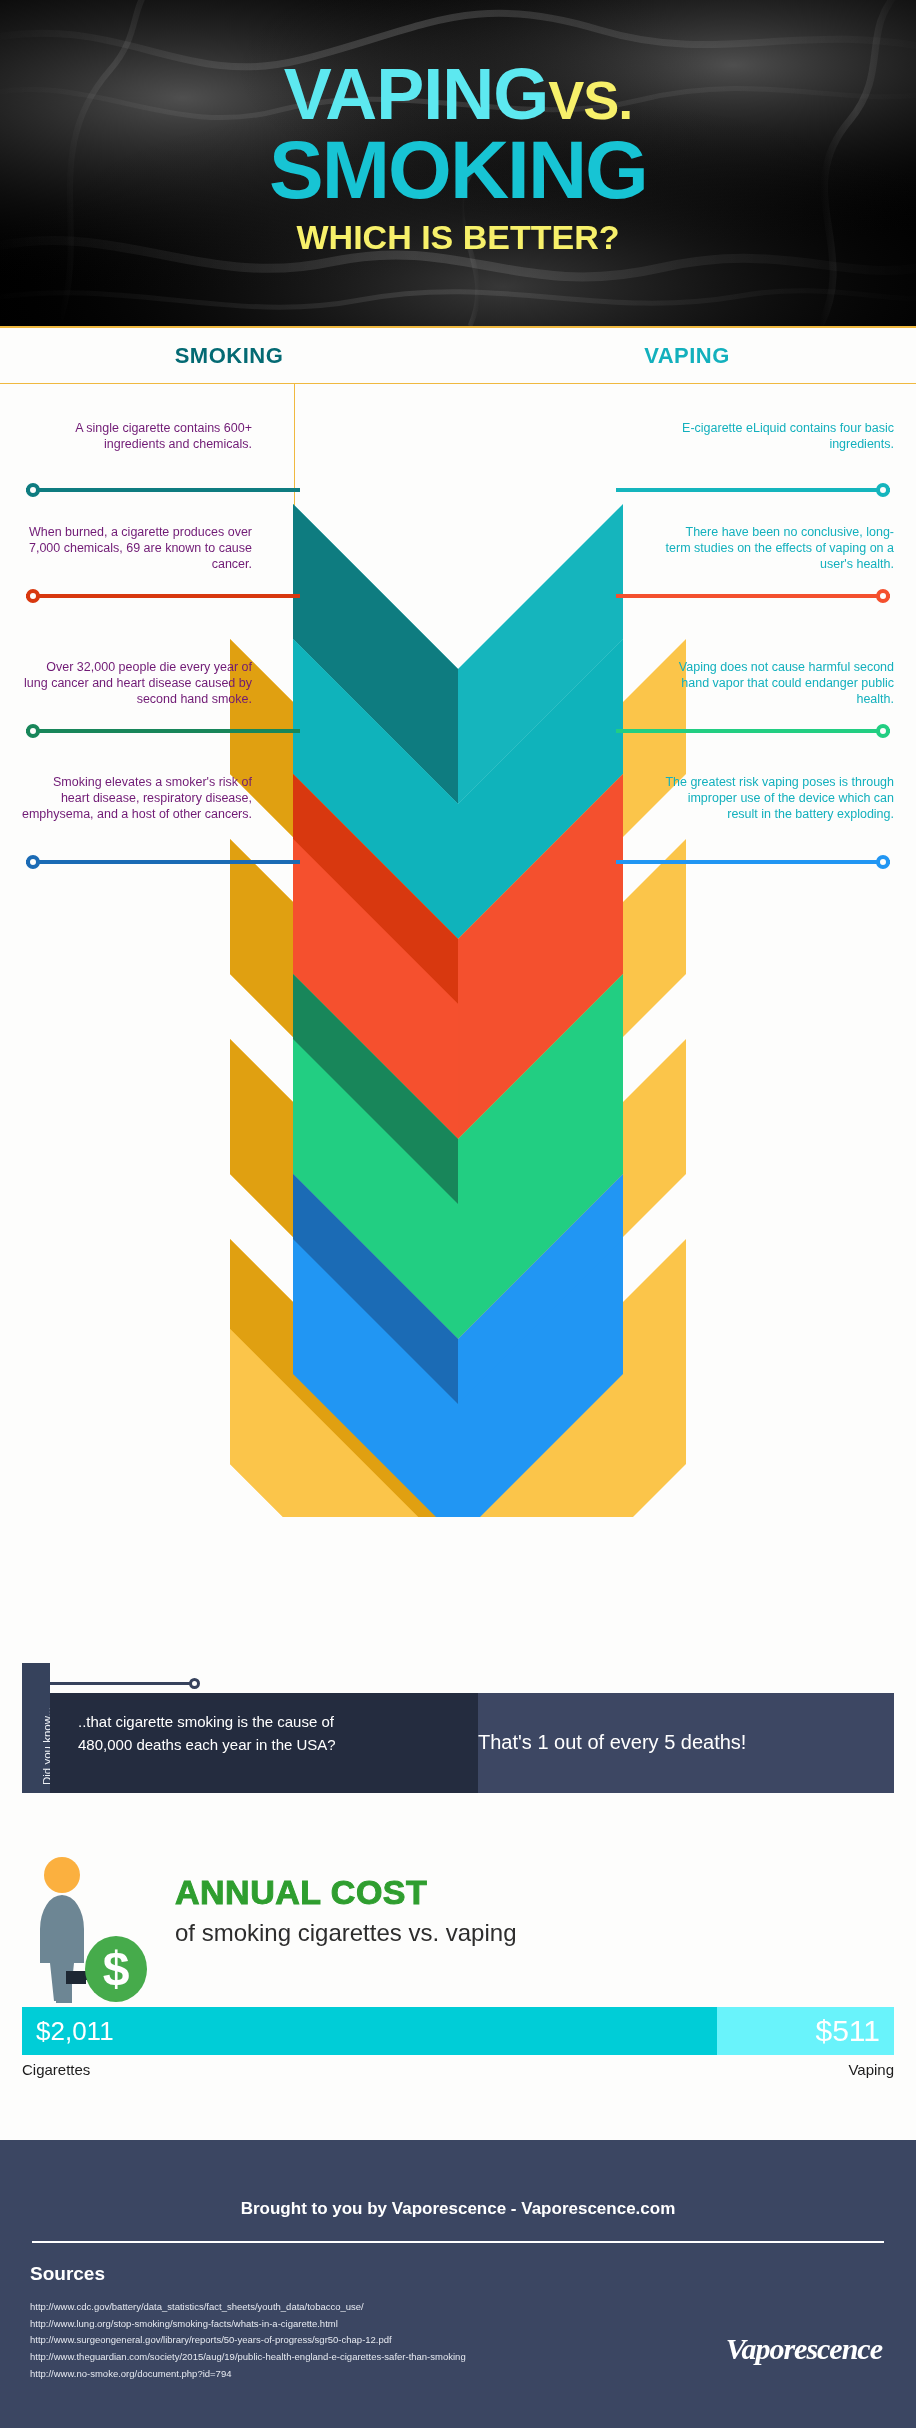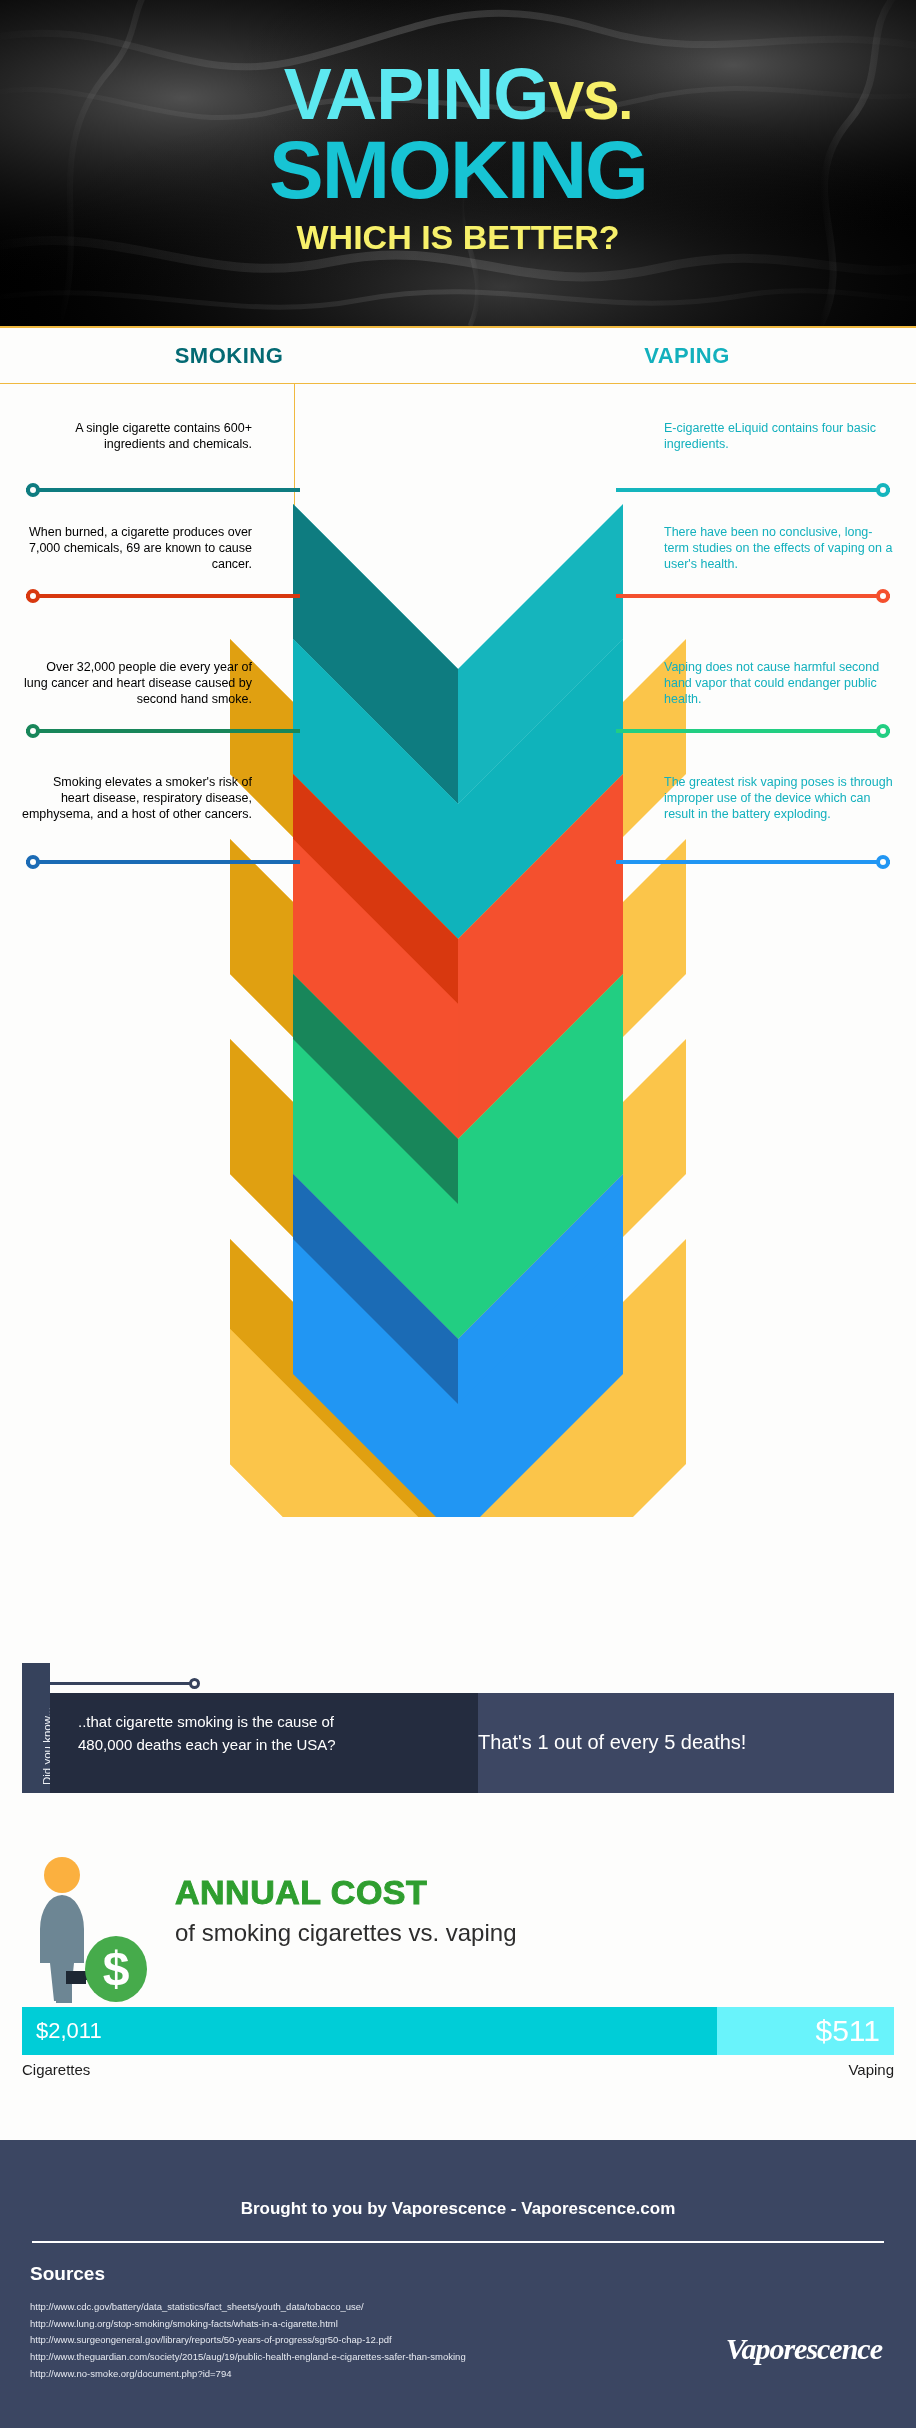--- a/index.html
+++ b/index.html
@@ -37,22 +37,22 @@
 
   
   .compare { position:relative; height:1133px; background:#fdfdfc; overflow:hidden; }
   .center-line { position:absolute; left:294px; top:0; width:1px; height:174px; background:#f0b93f; }
 
   .chev-layer { position:absolute; left:0; top:0; width:916px; height:1133px; }
 
   
   .row { position:absolute; left:0; width:916px; height:130px; }
   .row .txt { position:absolute; width:230px; font-size:12.5px; line-height:1.28; }
-  .row .txt.left  { left:22px;  text-align:right; color:#000000; }
-  .row .txt.right { right:22px; text-align:left;  }
+  .row .txt.left  { left:22px;  text-align:right; color:#701a75; }
+  .row .txt.right { right:22px; text-align:right;  }
   .conn { position:absolute; height:4px; }
   .conn .bar { position:absolute; top:0; height:4px; width:100%; }
   .dot {
     position:absolute; width:14px; height:14px; border-radius:50%;
     background:#fdfdfc; top:-5px;
   }
 
   
   .dyk { position:absolute; left:22px; top:1693px; width:872px; height:100px; }
   .dyk-tab {
@@ -75,21 +75,21 @@
   
   .cost { position:absolute; left:0; top:1843px; width:916px; height:270px; }
   .cost-icon { position:absolute; left:18px; top:10px; width:130px; height:150px; }
   .cost-title { position:absolute; left:175px; top:30px; font-size:34px; font-weight:700;
                 color:#2f9e2f; letter-spacing:0.5px; font-family:"Liberation Sans", sans-serif;
                 -webkit-text-stroke:1px #2f9e2f; }
   .cost-sub { position:absolute; left:175px; top:76px; font-size:24px; color:#2d2d2d; }
   .bars { position:absolute; left:22px; top:164px; width:872px; height:48px; display:flex; }
   .bar-cig { background:#00cdd7; display:flex; align-items:center; }
   .bar-vap { background:#69f3fb; display:flex; align-items:center; justify-content:flex-end; }
-  .bar-cig span { color:#fff; font-size:22px; padding-left:14px; }
+  .bar-cig span { color:#fff; font-size:26px; padding-left:14px; }
   .bar-vap span { color:#fff; font-size:30px; padding-right:14px; }
   .bar-labels { position:absolute; left:22px; top:218px; width:872px; display:flex; justify-content:space-between;
                 font-size:15px; color:#1d1d1d; }
 
   
   .footer { position:absolute; left:0; top:2140px; width:916px; height:288px; background:#3b4662; }
   .footer-top { text-align:center; padding-top:26px; color:#fff; font-size:17px; font-weight:700;margin-top:33px; }
   .footer-rule { width:852px; height:2px; background:#fff; margin:22px auto 0; }
   .footer-sources-h { color:#fff; font-size:19px; font-weight:700; padding:20px 0 0 30px; }
   .src-list { padding:14px 0 0 30px; }

